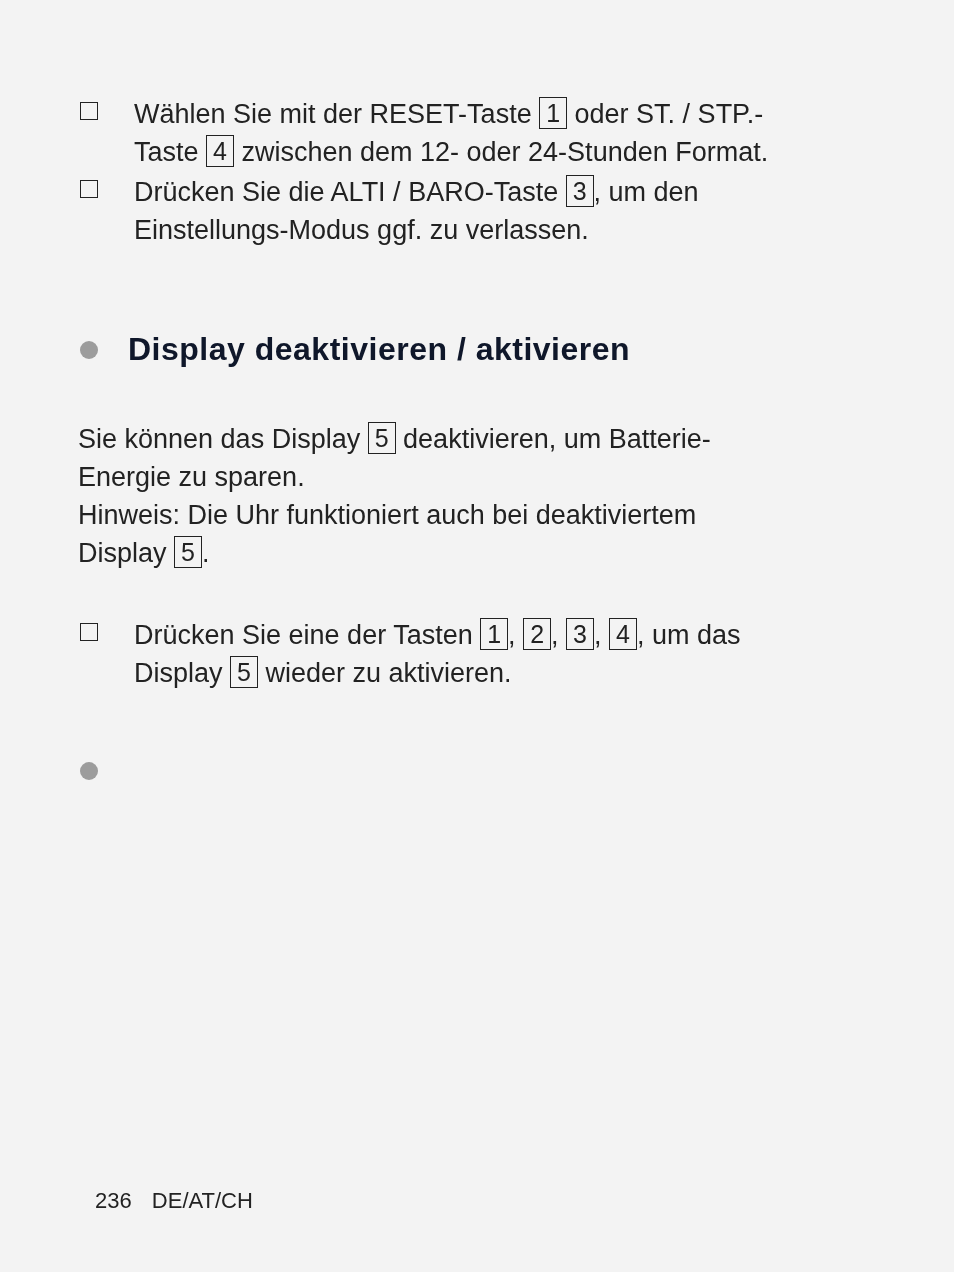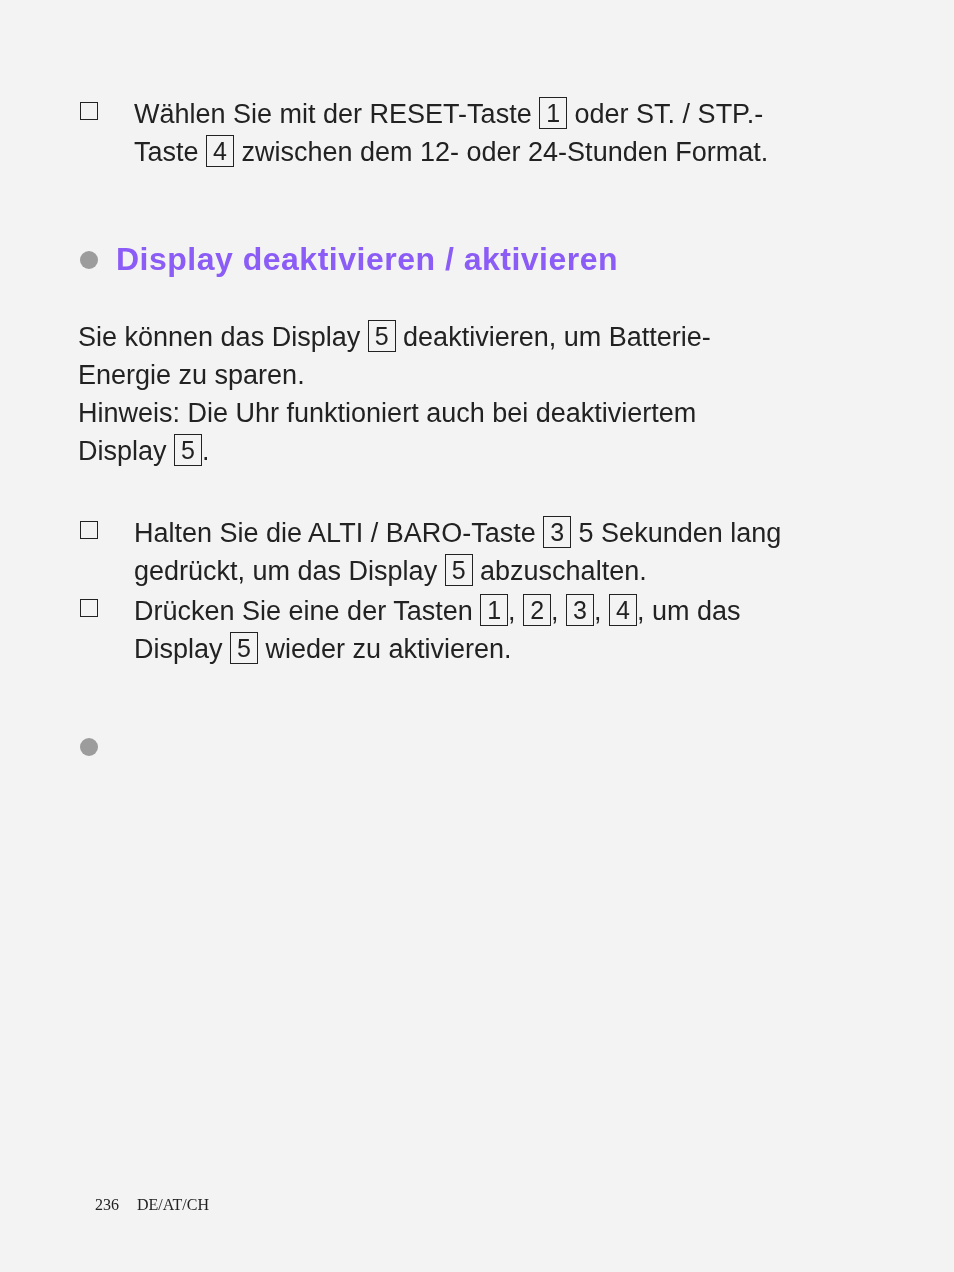--- a/index.html
+++ b/index.html
@@ -57,80 +57,79 @@
   }
   .heading .dot {
     flex: 0 0 auto;
     width: 18px;
     height: 18px;
     border-radius: 50%;
     background: #9c9c9c;
     margin: 0 18px 0 2px;
   }
   .heading h2 {
-    margin: 0;
+    margin: 12px;
     font-size: 32px;
     font-weight: 700;
-    color: #8b5cf6;
+    color: #0f172a;
     letter-spacing: 0.5px;
   }
   .para {
     font-size: 27px;
     line-height: 38px;
     font-weight: 300;
     margin: 0 0 0 0;
   }
   .para strong {
     font-weight: 400;
   }
   .block1 { margin-bottom: 70px; }
   .block2 { margin-bottom: 44px; }
   .footer {
     position: absolute;
     left: 95px;
     bottom: 58px;
-    font-size: 16px;
+    font-size: 22px;
     font-weight: 300;
-    font-family: Liberation Serif, serif;
   }
   .footer .pagenum {
     margin-right: 14px;
   }
 </style>
 </head>
 <body>
 
 <div class="page">
 
   <ul class="list block1">
       <li>
         <span class="bullet-square"></span>
         <div class="li-text">Wählen Sie mit der RESET-Taste <span class="boxnum">1</span> oder ST. / STP.-Taste <span class="boxnum">4</span> zwischen dem 12- oder 24-Stunden Format.</div>
+      </li>
+      <li>
+        <span class="bullet-square"></span>
+        <div class="li-text">Drücken Sie die ALTI / BARO-Taste <span class="boxnum">3</span>, um den Einstellungs-Modus ggf. zu verlassen.</div>
       </li>
     </ul>
 
   <div class="heading">
     <span class="dot"></span>
     <h2>Display deaktivieren / aktivieren</h2>
   </div>
 
   <div class="block2">
     <p class="para">Sie können das Display <span class="boxnum">5</span> deaktivieren, um Batterie-Energie zu sparen.</p>
     <p class="para">
       <strong>Hinweis:</strong><span> Die Uhr funktioniert auch bei deaktiviertem Display <span class="boxnum">5</span>.</span>
     </p>
   </div>
 
   <ul class="list">
       <li>
         <span class="bullet-square"></span>
-        <div class="li-text">Halten Sie die ALTI / BARO-Taste <span class="boxnum">3</span> 5 Sekunden lang gedrückt, um das Display <span class="boxnum">5</span> abzuschalten.</div>
-      </li>
-      <li>
-        <span class="bullet-square"></span>
         <div class="li-text">Drücken Sie eine der Tasten <span class="boxnum">1</span>, <span class="boxnum">2</span>, <span class="boxnum">3</span>, <span class="boxnum">4</span>, um das Display <span class="boxnum">5</span> wieder zu aktivieren.</div>
       </li>
     </ul>
 
   <div class="heading">
     <span class="dot"></span>
   </div>
 
 
   <div class="footer">

